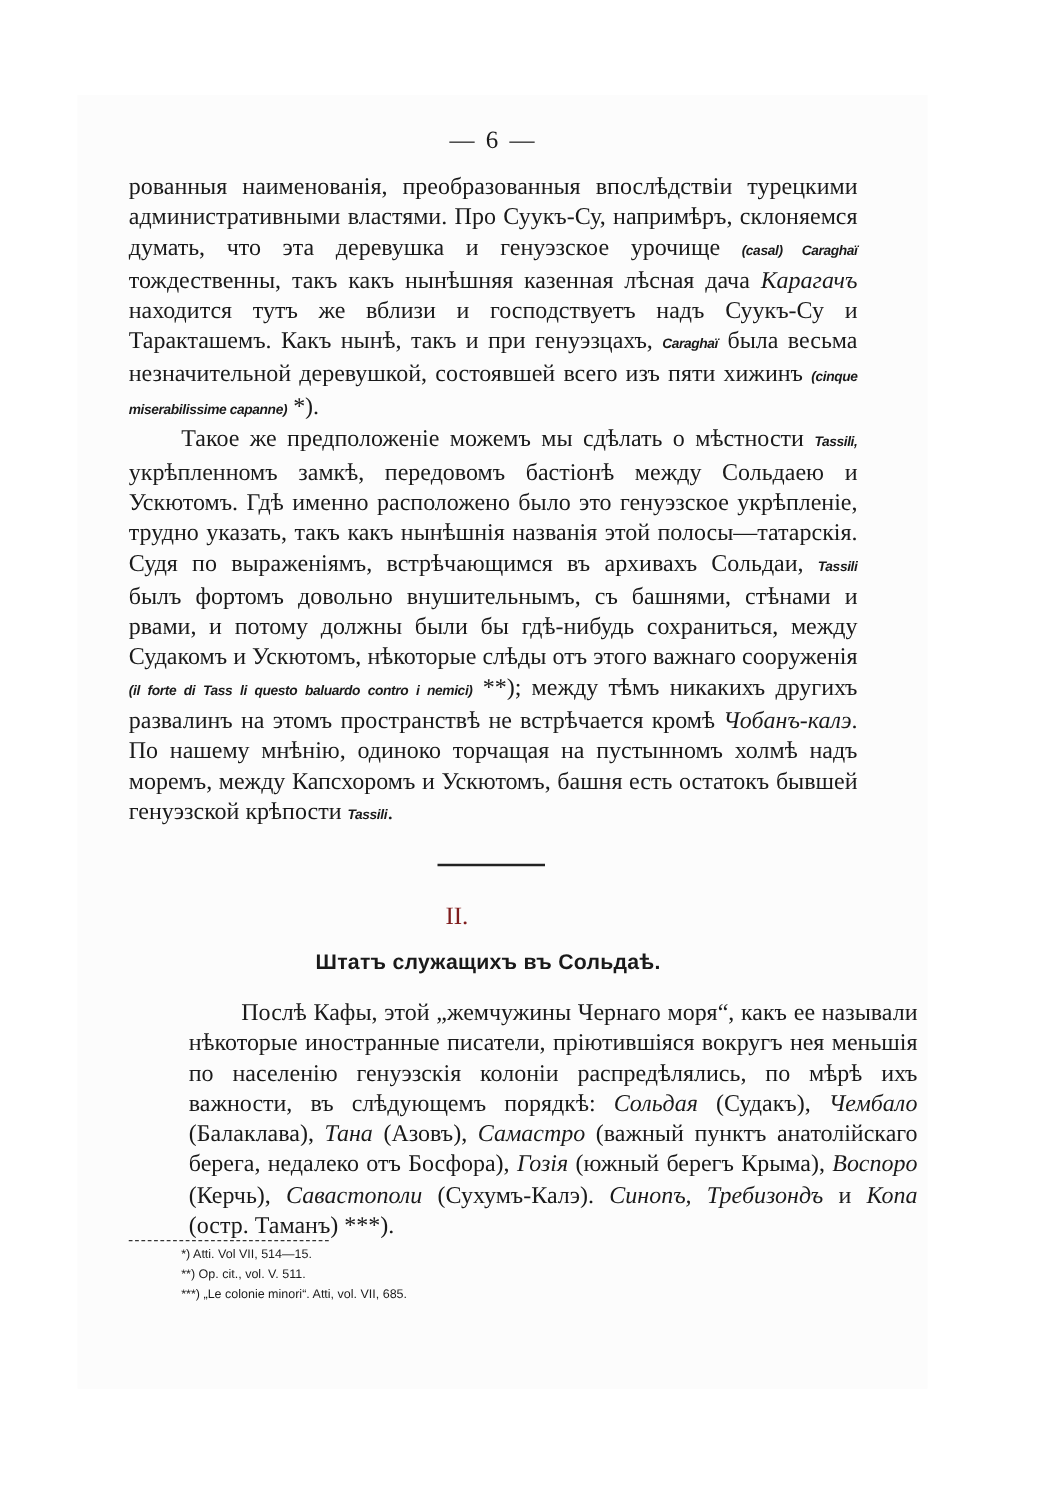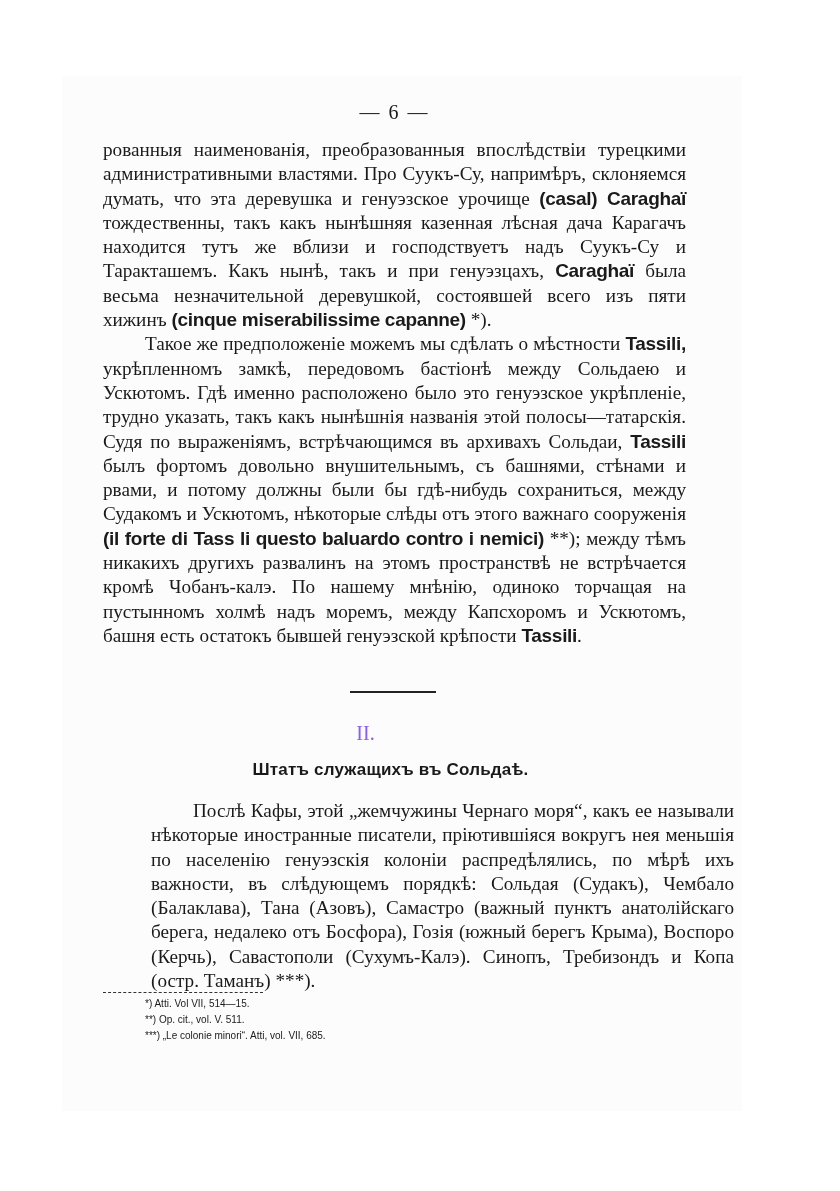--- a/index.html
+++ b/index.html
@@ -17,28 +17,28 @@
     text-align: center; font-size: 20px; line-height: 24px; height: 24px;
     margin-left: 0; letter-spacing: 2px;
   }
   .body-text {
     margin-top: 14px;
     font-size: 19.2px; line-height: 24.3px;
     text-align: justify; text-align-last: left;
   }
   .para { margin: 0; }
   .para.indent { text-indent: 42px; }
-  .latin { font-family: "Liberation Sans Narrow", "Liberation Sans", "DejaVu Sans Condensed", sans-serif; font-weight: bold; font-size: 19px; letter-spacing: -0.3px; }
-  .ital { }
+  .latin { font-family: "Liberation Sans Narrow", "Liberation Sans", "DejaVu Sans Condensed", sans-serif; font-weight: bold; font-size: 11px; letter-spacing: -0.3px; font-style: italic; }
+  .ital { font-style: italic; }
   .rule {
     position: absolute; left: 350px; top: 691px; width: 86px; height: 2px; background: #222;
   }
   .section-num {
     position: absolute; left: 0; width: 731px; top: 722px; text-align: center;
-    font-family: "Liberation Serif", serif; font-size: 20px; color: #8b5cf6;
+    font-family: "Liberation Serif", serif; font-size: 20px; color: #7f1d1d;
   }
   .section-title {
     position: absolute; left: 0; width: 781px; top: 760px; text-align: center;
     font-family: "Liberation Sans", "DejaVu Sans", sans-serif; font-weight: bold;
     font-size: 17px; color: #1a1a1a; letter-spacing: 0.2px;
   }
   .page2 {
     position: absolute; left: 103px; top: 799px; width: 583px;
     font-family: "Liberation Serif", "DejaVu Serif", serif; color: #1a1a1a;
     font-size: 19.2px; line-height: 24.3px; text-align: justify; margin-left: 48px;

